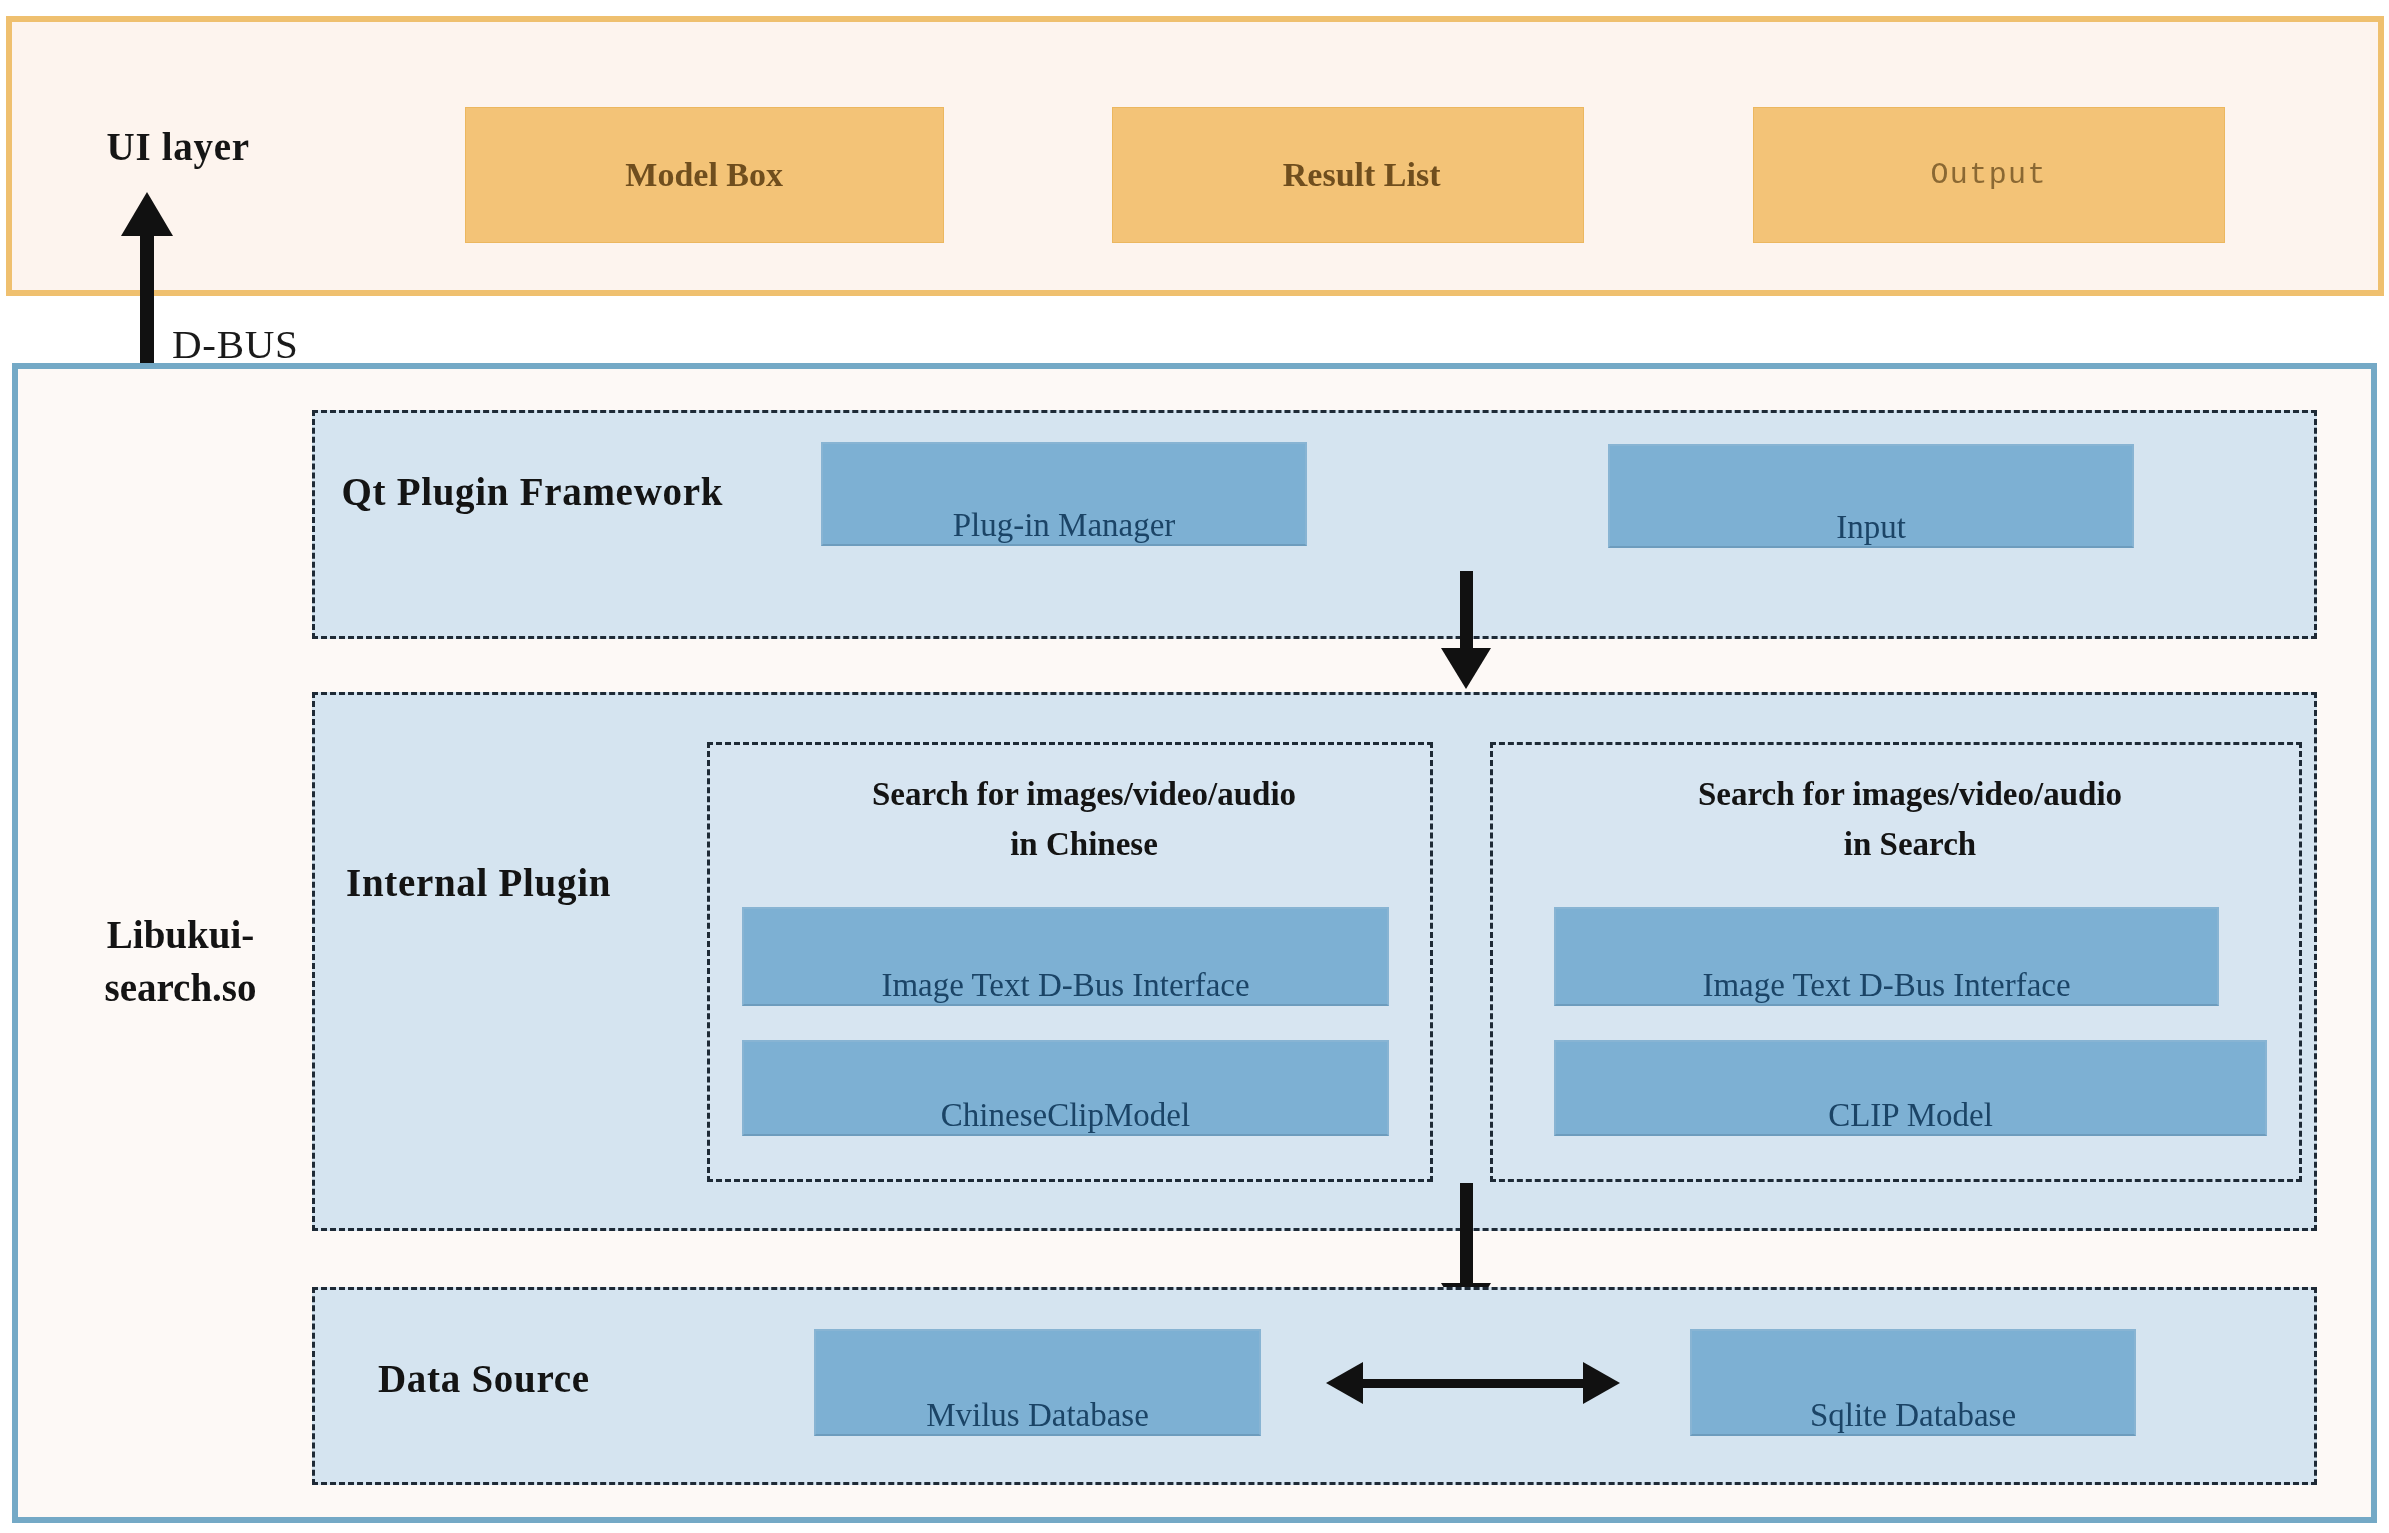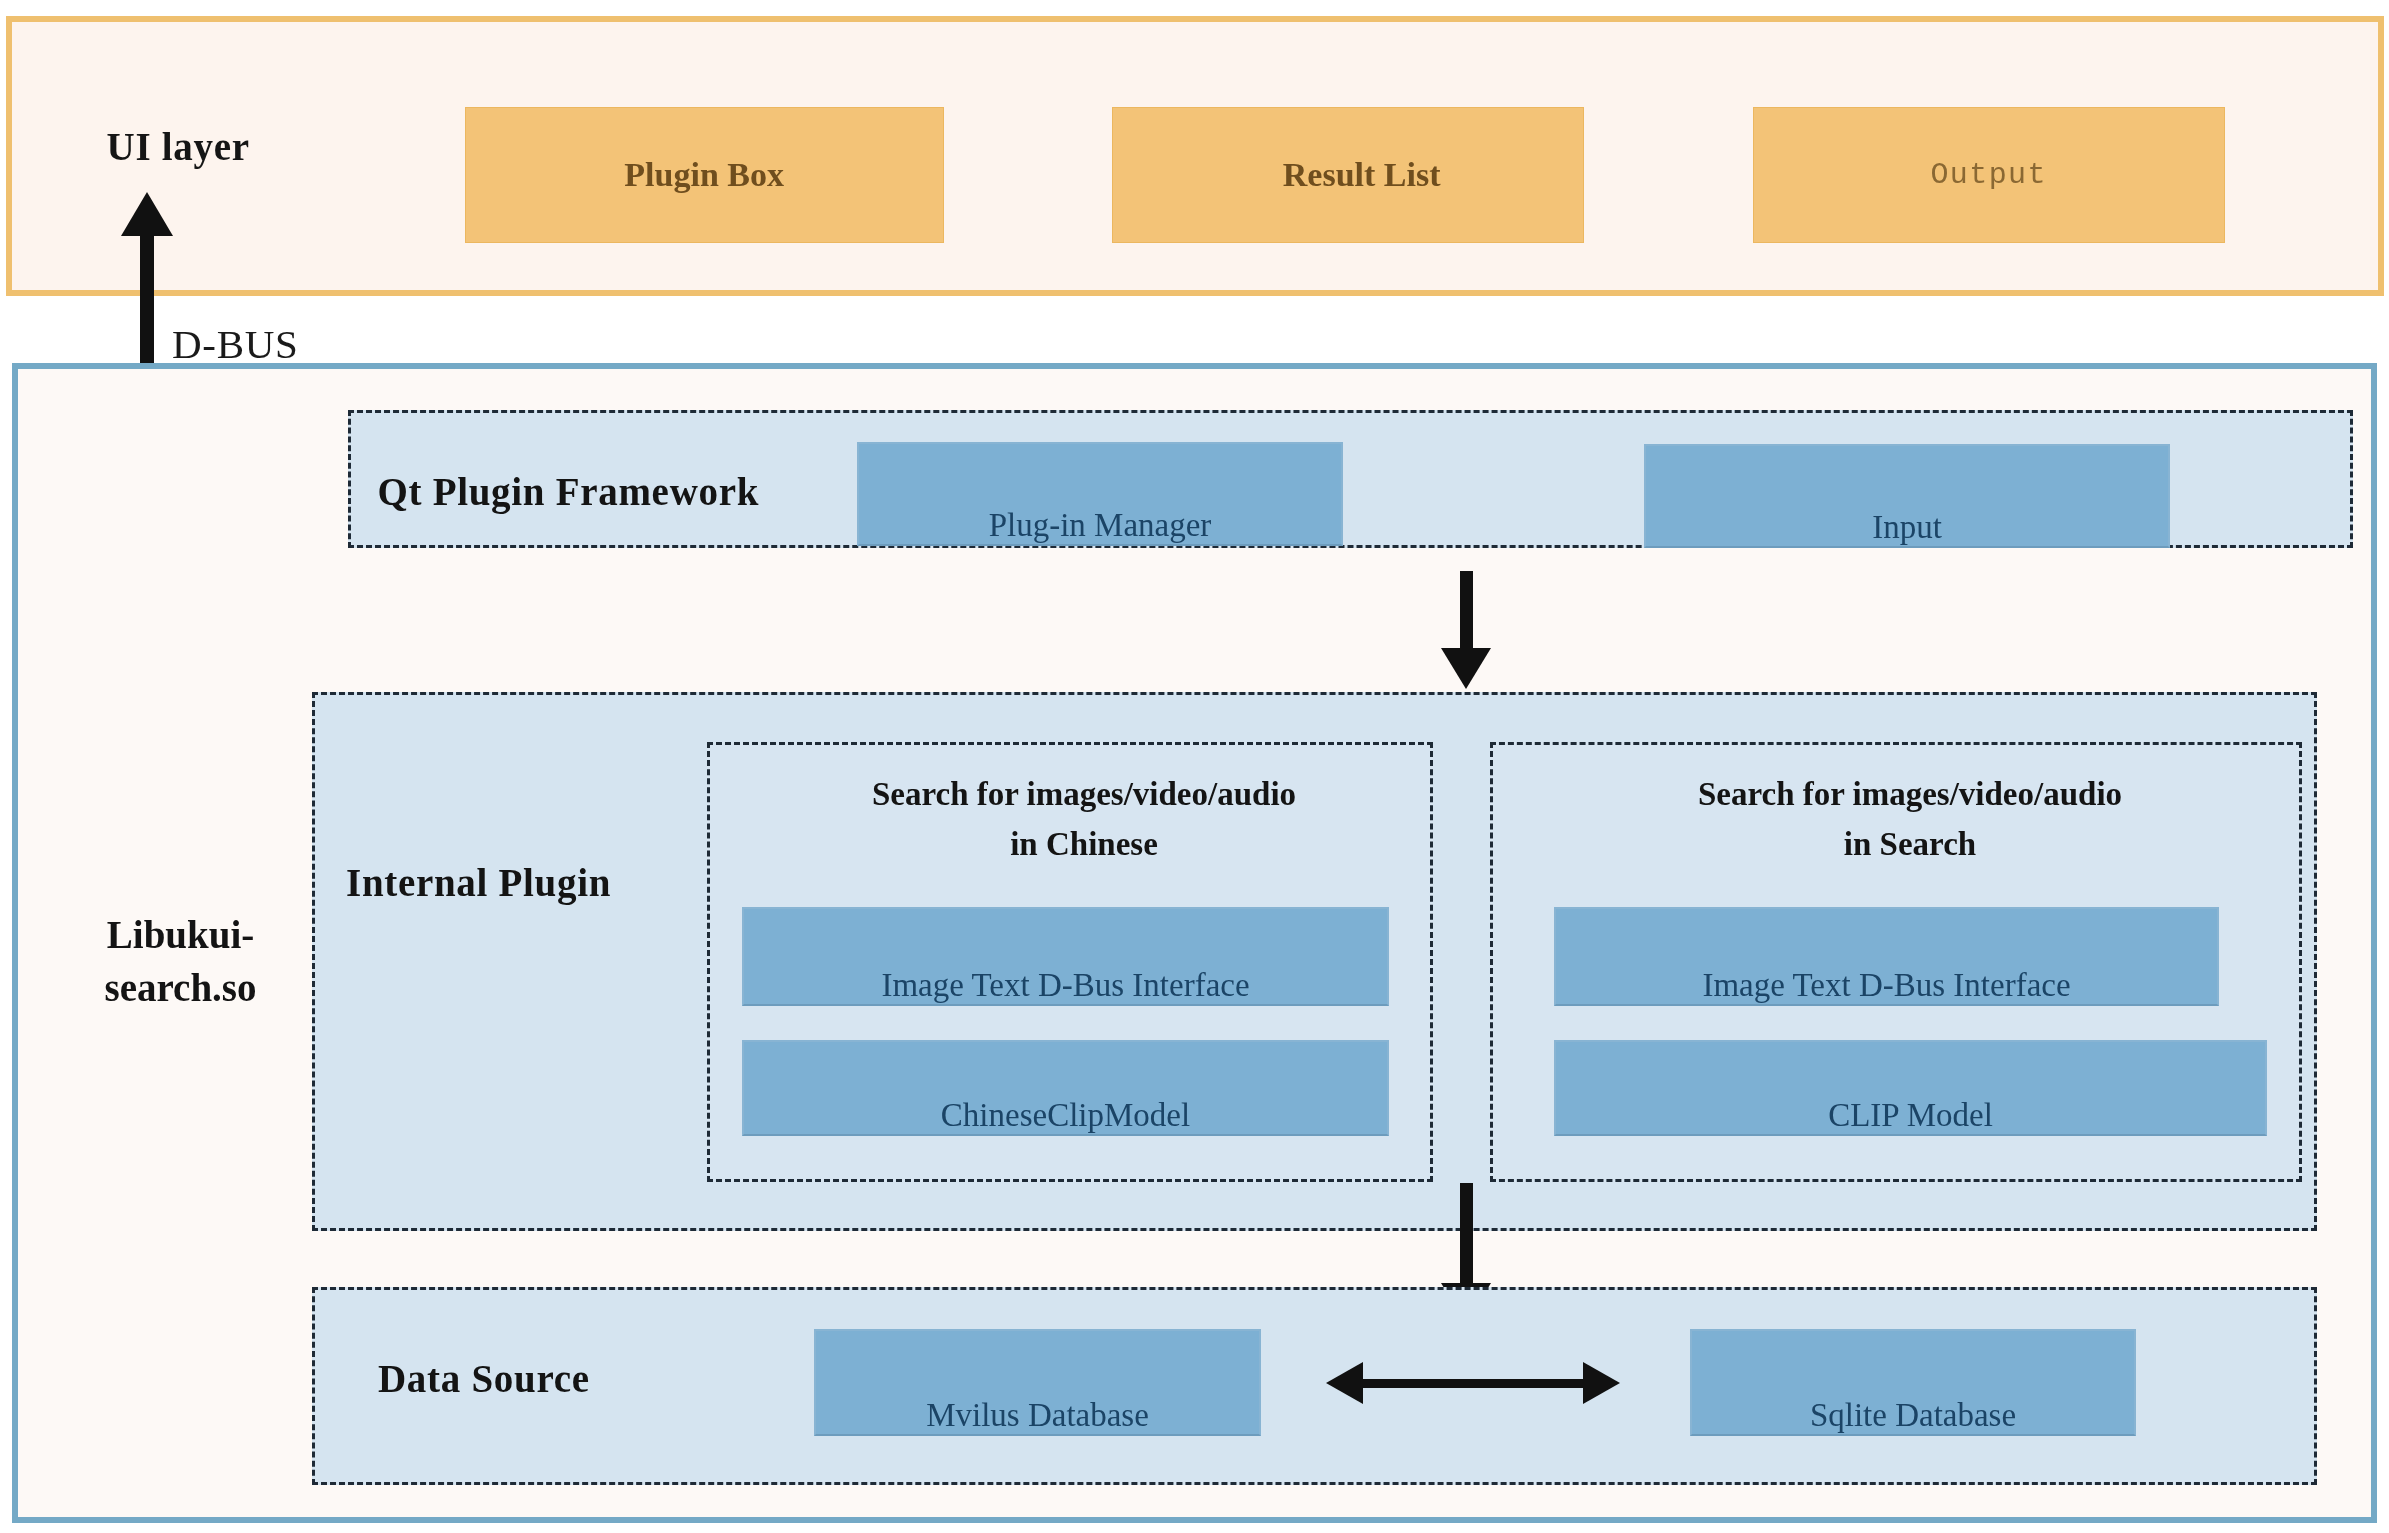--- a/index.html
+++ b/index.html
@@ -36,21 +36,21 @@
     box-sizing:border-box;border:6.4px solid #74a9c6;background:#fdf9f6;
   }
   .lib-label{
     position:absolute;left:41px;top:499px;width:243px;text-align:center;
     font-size:39px;font-weight:700;color:#141414;line-height:53px;margin-top:40px;
   }
   .dashed-panel{
     position:absolute;box-sizing:border-box;
     border:3.6px dashed #1e2a36;background:#d5e4f0;
   }
-  .qpf-panel{left:294px;top:41px;width:2005px;height:138px;margin-left:36px;}
+  .qpf-panel{left:294px;top:41px;width:2005px;height:229px;}
   .ip-panel{left:294px;top:323px;width:2005px;height:539px;}
   .ds-panel{left:294px;top:918px;width:2005px;height:198px;}
   .sub-panel{
     position:absolute;box-sizing:border-box;
     border:3.6px dashed #1e2a36;background:#d7e5f1;
   }
   .cn-panel{left:392px;top:47px;width:726px;height:440px;}
   .en-panel{left:1175px;top:47px;width:812px;height:440px;}
   .section-label{
     position:absolute;font-size:39px;font-weight:700;color:#141414;letter-spacing:0.7px;
@@ -100,21 +100,21 @@
     border-top:21.5px solid transparent;border-bottom:21.5px solid transparent;border-left:37px solid #111;}
 </style>
 </head>
 <body>
 
 <div id="canvas">
 
   <div class="ui-container">
     <div class="ui-layer-label">UI layer</div>
     <div class="ui-box input-box">
-      <span>Plugin Box</span>
+      <span>Model Box</span>
     </div>
     <div class="ui-box result-list">
       <span>Result List</span>
     </div>
     <div class="ui-box output">
       <span>Output</span>
     </div>
   </div>
 
   <div class="dbus-arrow">

